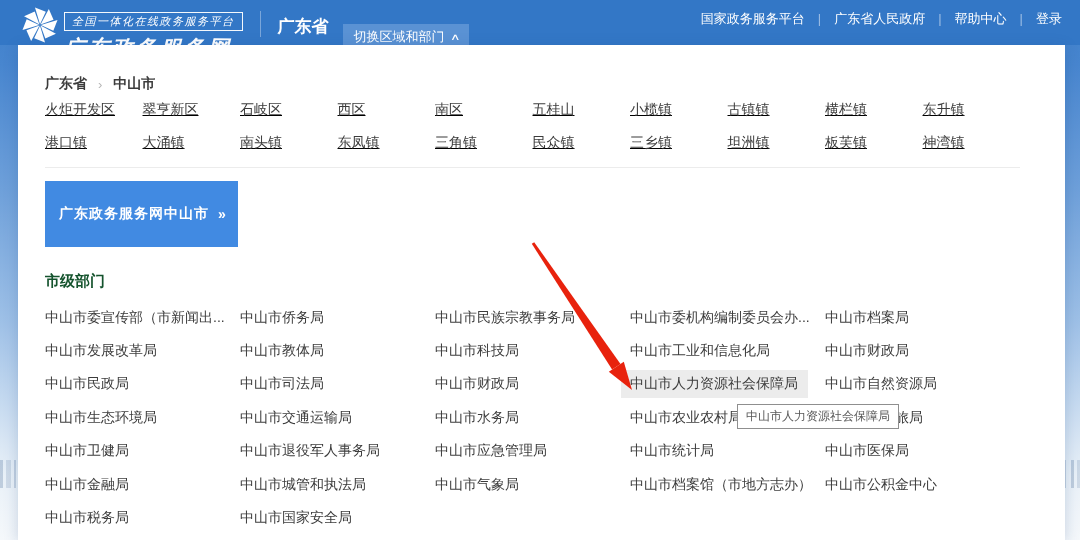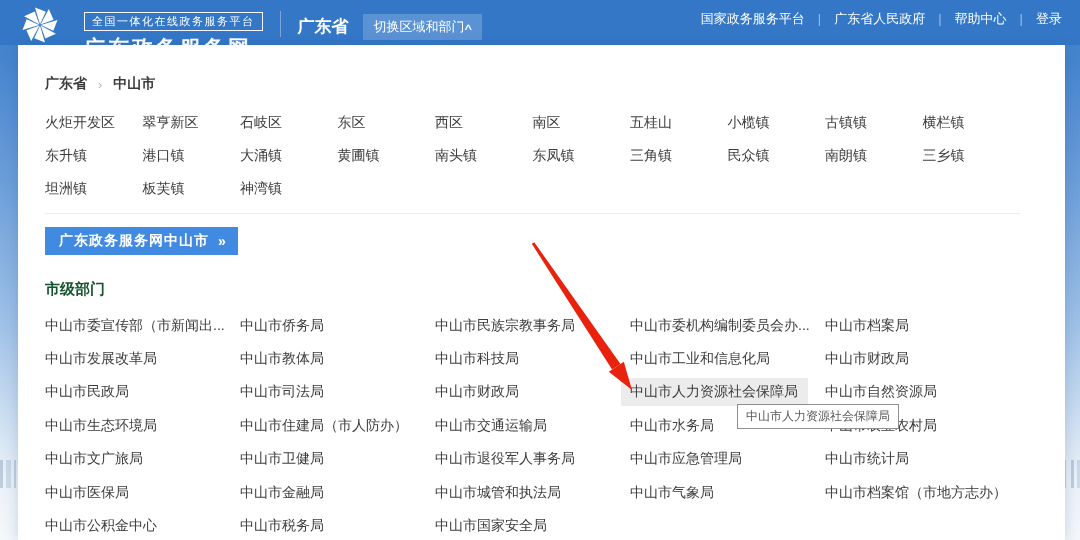--- a/index.html
+++ b/index.html
@@ -18,34 +18,34 @@
       rgba(56,92,140,.55) 0 3px,transparent 3px 6px,
       rgba(56,92,140,.35) 6px 11px,transparent 11px 14px,
       rgba(56,92,140,.5) 14px 16px,transparent 16px 21px);
   }
   
   .header{
     position:absolute;top:0;left:0;width:100%;height:45px;z-index:5;
     background:var(--header-blue,#3377c6);
     display:flex;align-items:flex-start;overflow:hidden;color:#fff;
   }
-  .logo-wrap{display:flex;margin-left:20px;gap:24px;flex:0 0 auto;}
+  .logo-wrap{display:flex;margin-left:20px;gap:4px;flex:0 0 auto;font-style:italic;}
   .pinwheel{margin-top:5px;}
   .logo-text{display:flex;flex-direction:column;align-items:flex-start;}
   .badge{
     margin-top:12px;border:1px solid rgba(255,255,255,.95);
     font-size:11px;padding:1px 7px;letter-spacing:1.5px;white-space:nowrap;
   }
   .site-name{font-size:21px;font-weight:bold;letter-spacing:3px;margin-top:3px;white-space:nowrap;}
   .header-divider{width:1px;height:26px;background:rgba(255,255,255,.35);margin:11px 17px 0 17px;flex:0 0 auto;}
   .region{font-size:17px;font-weight:bold;margin-top:15px;white-space:nowrap;}
   .switch-btn{
-    margin:14px 0 0 14px;background:var(--switch-button-blue,#5a92d4);
+    margin:24px 0 0 14px;background:var(--switch-button-blue,#5a92d4);
     color:#fff;font-size:13px;border:none;padding:4px 11px;
-    display:flex;align-items:center;cursor:pointer;white-space:nowrap;
+    display:flex;gap:7px;align-items:center;cursor:pointer;white-space:nowrap;
     font-family:inherit;
   }
   .switch-btn .chev{font-size:9px;transform:scaleX(1.6);display:inline-block;}
   .top-links{
     margin:10px 18px 0 auto;display:flex;list-style:none;padding:0;
     font-size:13px;white-space:nowrap;justify-content:center;
   }
   .top-links li{cursor:pointer;}
   .top-links li + li::before{content:"|";margin:0 13px;opacity:.5;cursor:default;}
   
@@ -53,27 +53,27 @@
     position:absolute;left:18px;top:45px;width:1047px;height:495px;z-index:10;
     background:#fff;box-shadow:0 3px 14px rgba(20,60,120,.20);
     padding:0 27px;box-sizing:border-box;
   }
   .breadcrumb{
     padding-top:30px;display:flex;align-items:center;gap:11px;
     font-size:14px;color:#3c3c3c;font-weight:bold;
   }
   .breadcrumb .bc-chev{color:#b5b5b5;font-weight:normal;font-size:13px;}
   .breadcrumb .bc-link{cursor:pointer;}
-  .districts{margin-top:13px;display:grid;grid-template-columns:repeat(10,97.5px);}
+  .districts{display:grid;grid-template-columns:repeat(10,97.5px);text-decoration:underline;}
   .district-item{height:33px;line-height:33px;font-size:14px;color:var(--item-text,#3c3c3c);cursor:pointer;white-space:nowrap;}
   .divider{margin-top:8px;border-top:1px solid #ececec;width:975px;}
   .cta{
     margin-top:13px;display:inline-flex;align-items:center;gap:9px;
     background:var(--cta-blue,#418ae2);color:#fff;font-size:14px;font-weight:bold;
-    padding:5px 14px;border:none;cursor:pointer;font-family:inherit;letter-spacing:1px;
+    padding:24px 14px;border:none;cursor:pointer;font-family:inherit;letter-spacing:1px;
   }
   .cta .chevs{font-size:14px;letter-spacing:-2px;}
   .section-title{margin-top:25px;font-size:15px;font-weight:bold;color:#14532d;}
   .departments{margin-top:10px;display:grid;grid-template-columns:repeat(5,195px);}
   .department-item{height:33.4px;display:flex;align-items:center;font-size:14px;color:var(--item-text,#3c3c3c);cursor:pointer;}
   .department-item > span{white-space:nowrap;}
   .department-item.hl > span{
     background:var(--highlight-gray,#ececec);
     padding:5px 10px 5px 9px;margin-left:-9px;
   }
@@ -146,53 +146,50 @@
     </div>
 
     <div class="districts">
 
         <span class="district-item">火炬开发区</span>
 
         <span class="district-item">翠亨新区</span>
 
         <span class="district-item">石岐区</span>
 
-        <span class="district-item">东区</span>
 
         <span class="district-item">西区</span>
 
         <span class="district-item">南区</span>
 
         <span class="district-item">五桂山</span>
 
         <span class="district-item">小榄镇</span>
 
         <span class="district-item">古镇镇</span>
 
         <span class="district-item">横栏镇</span>
 
         <span class="district-item">东升镇</span>
 
         <span class="district-item">港口镇</span>
 
 
         <span class="district-item">大涌镇</span>
 
-        <span class="district-item">黄圃镇</span>
 
         <span class="district-item">南头镇</span>
 
         <span class="district-item">东凤镇</span>
 
 
         <span class="district-item">三角镇</span>
 
         <span class="district-item">民众镇</span>
 
-        <span class="district-item">南朗镇</span>
 
         <span class="district-item">三乡镇</span>
 
         <span class="district-item">坦洲镇</span>
 
         <span class="district-item">板芙镇</span>
 
         <span class="district-item">神湾镇</span>
       </div>
 
@@ -264,23 +261,20 @@
         </div>
 
         <div class="department-item">
           <span>中山市自然资源局</span>
         </div>
 
         <div class="department-item">
           <span>中山市生态环境局</span>
         </div>
 
-        <div class="department-item">
-          <span>中山市住建局（市人防办）</span>
-        </div>
 
         <div class="department-item">
           <span>中山市交通运输局</span>
         </div>
 
         <div class="department-item">
           <span>中山市水务局</span>
         </div>
 
         <div class="department-item">

